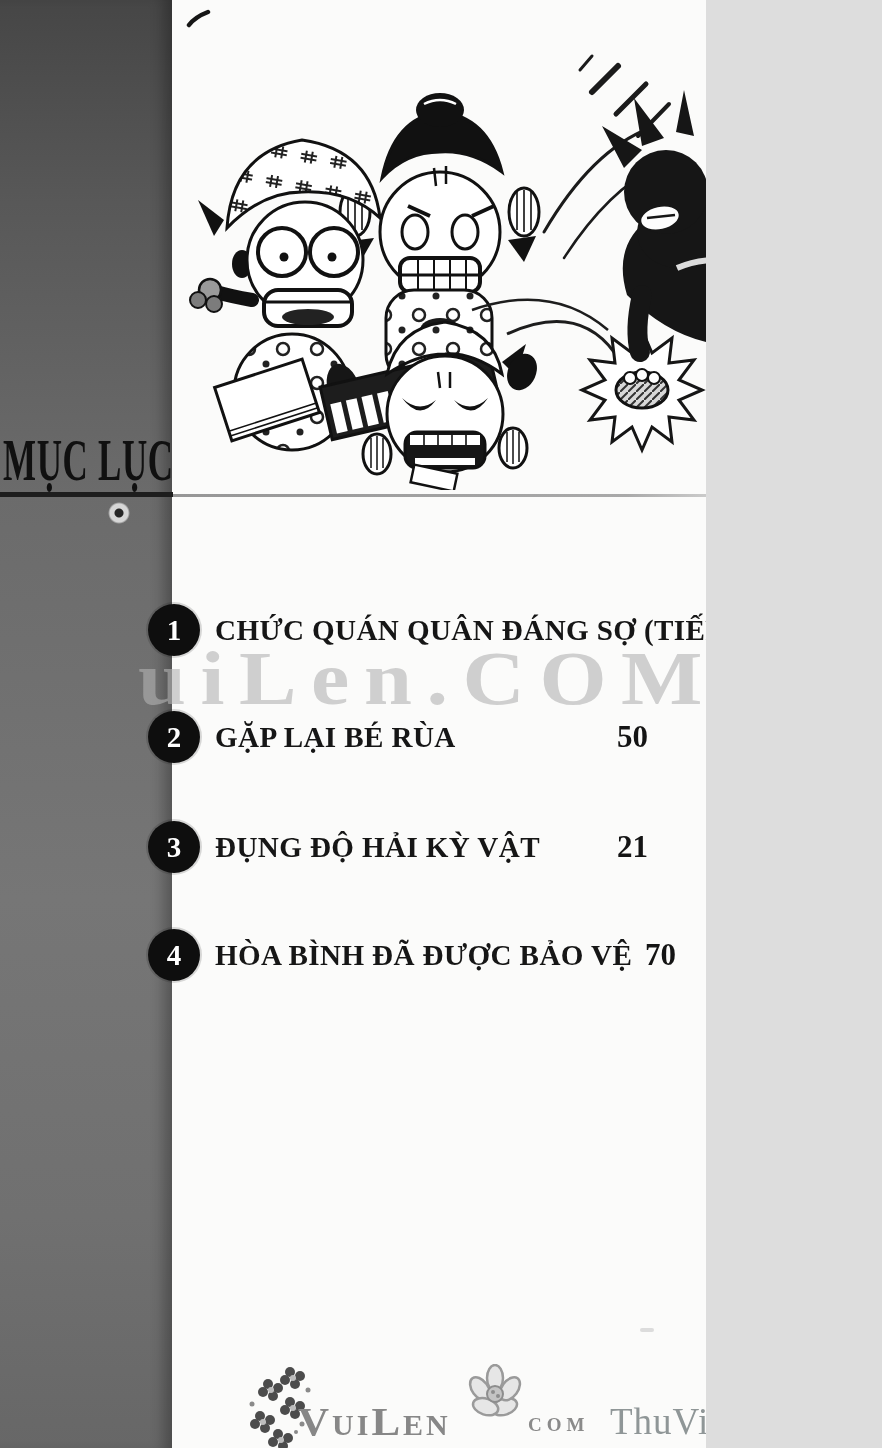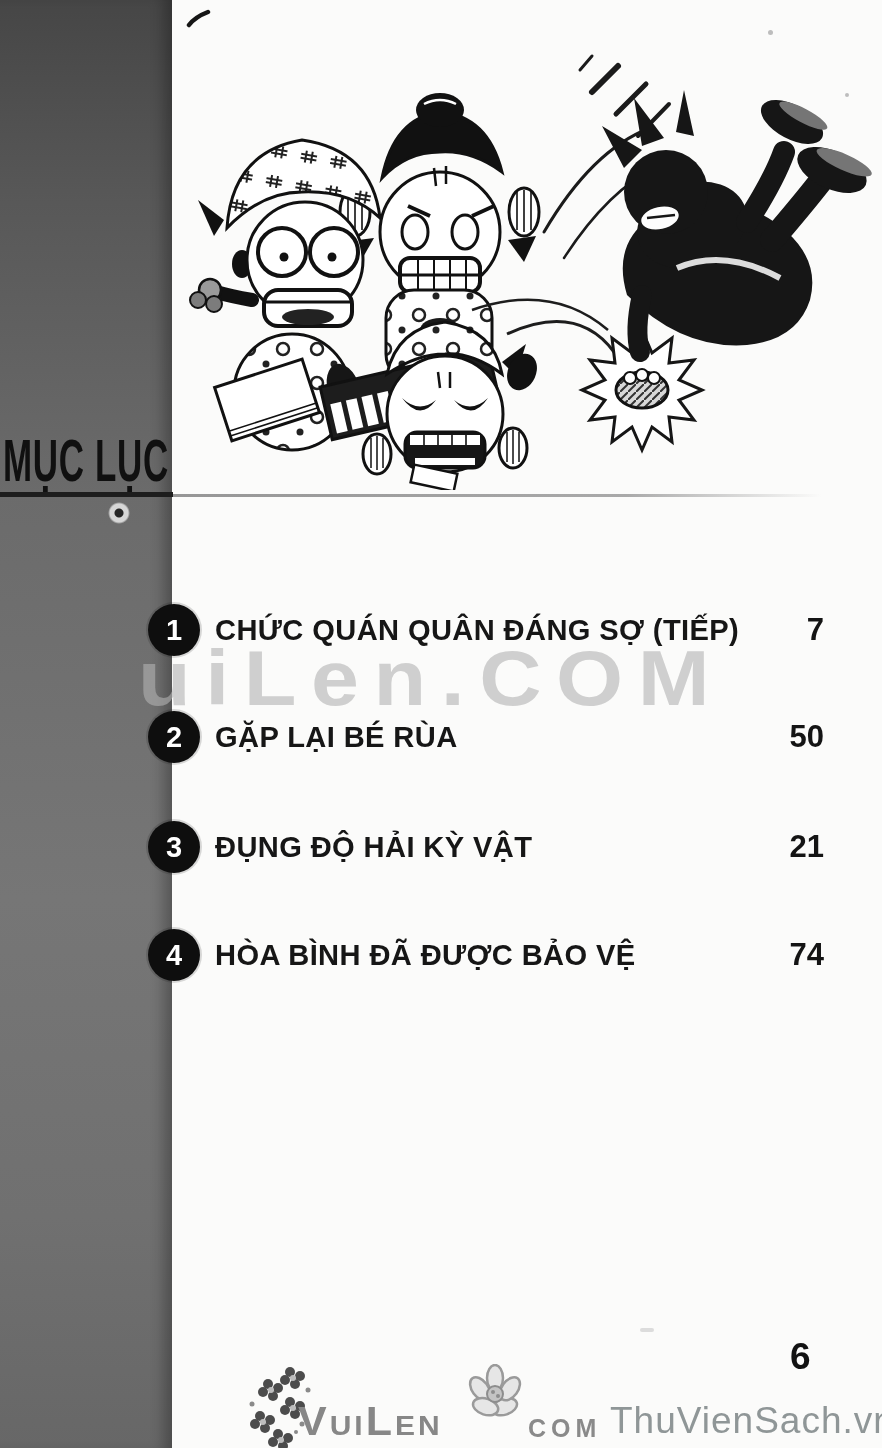--- a/index.html
+++ b/index.html
@@ -1,19 +1,19 @@
 <!DOCTYPE html>
 <html><head>
 <meta charset="utf-8">
 <style>
   html,body{margin:0;padding:0;background:#dddddd;}
   #canvas{
-    position:relative;width:882px;height:1448px;overflow:hidden;
+    position:relative;width:706px;height:1448px;overflow:hidden;
     background:#fbfbfa;
-    font-family:Liberation Sans, sans-serif;
+    font-family:Liberation Serif, serif;
   }
   
   .sidebar{
     position:absolute;left:0;top:0;width:172px;height:1448px;
     background:linear-gradient(180deg,#464646 0%,#585858 14%,#6b6b6b 34%,#767676 62%,#707070 84%,#676767 100%);
     box-shadow:inset -16px 0 14px -8px rgba(0,0,0,.28);
     z-index:1;
   }
   .muc-luc{
     position:absolute;left:3px;top:426px;z-index:2;
@@ -63,21 +63,21 @@
   .page-number{position:absolute;left:790px;top:1336px;z-index:3;font-size:37px;font-weight:bold;color:#121212;}
   .flower-cluster{position:absolute;left:238px;top:1362px;z-index:3;}
   .brand{
     position:absolute;left:298px;top:1398px;z-index:3;
     font-variant:small-caps;font-weight:bold;font-size:43px;color:#878787;
     letter-spacing:3px;transform:scaleY(.95);transform-origin:left top;white-space:nowrap;
   }
   .star-flower{position:absolute;left:468px;top:1364px;z-index:3;}
   .brand-suffix{
     position:absolute;left:528px;top:1414px;z-index:3;
-    font-size:25px;font-weight:bold;color:#8a8a8a;letter-spacing:5px;
+    font-size:19px;font-weight:bold;color:#8a8a8a;letter-spacing:5px;
   }
   .site{
     position:absolute;left:610px;top:1400px;z-index:3;
     font-size:37px;font-weight:normal;color:#8f9697;letter-spacing:1px;white-space:nowrap;
   }
 </style>
 </head>
 <body>
 
 <div id="canvas">
@@ -255,21 +255,21 @@
     <div class="toc-page">50</div>
   </div>
   <div class="toc-row row-2">
     <div class="badge">3</div>
     <div class="toc-title">ĐỤNG ĐỘ HẢI KỲ VẬT</div>
     <div class="toc-page">21</div>
   </div>
   <div class="toc-row row-3">
     <div class="badge">4</div>
     <div class="toc-title">HÒA BÌNH ĐÃ ĐƯỢC BẢO VỆ</div>
-    <div class="toc-page">74</div>
+    <div class="toc-page">70</div>
   </div>
 
   <div class="page-number">6</div>
 
   <svg class="flower-cluster" width="96" height="86" viewBox="0 0 96 86">
     <g fill="#4c4c4c">
       <circle cx="52" cy="10" r="5"></circle>
         <circle cx="62" cy="14" r="5"></circle>
         <circle cx="57" cy="22" r="5"></circle>
         <circle cx="47" cy="18" r="5"></circle>

